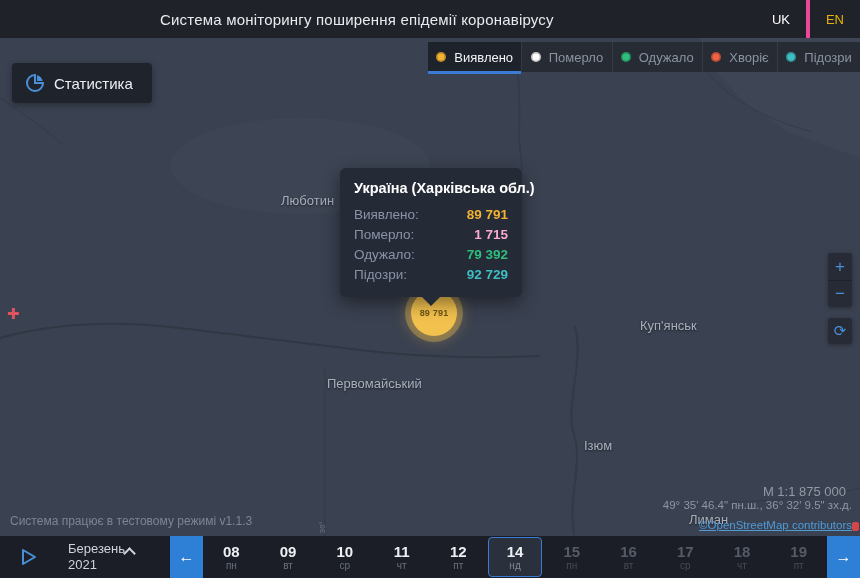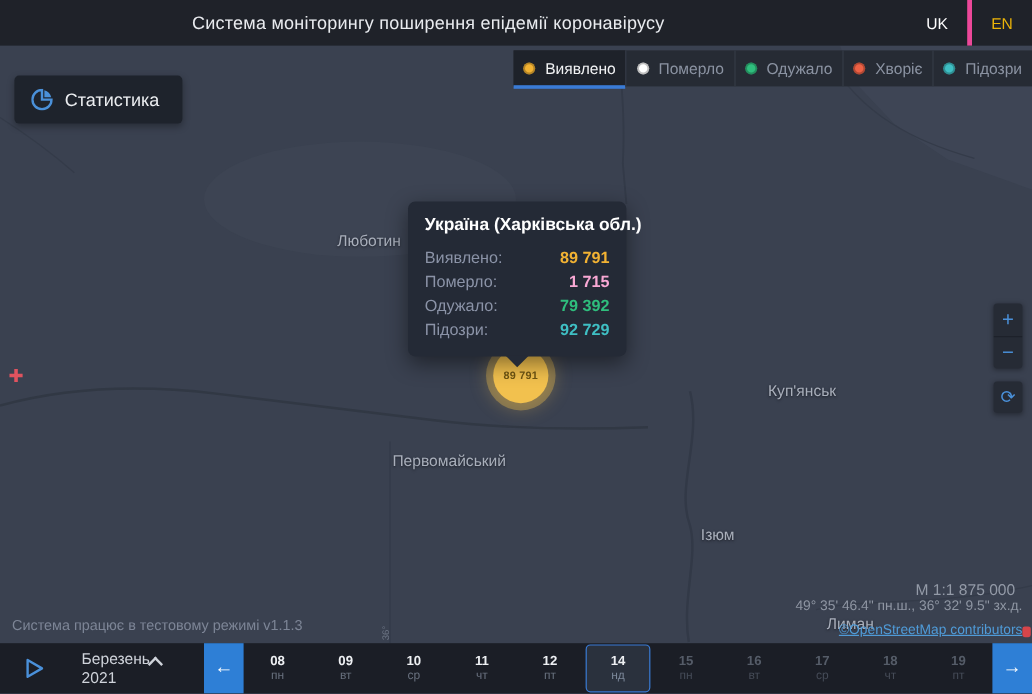--- a/index.html
+++ b/index.html
@@ -67,21 +67,21 @@
   .timeline { flex:0 0 42px; background:#1b1e26; display:flex; align-items:stretch; position:relative; z-index:30; }
   .play-btn { width:56px; display:flex; align-items:center; justify-content:center; color:#4a90d9; cursor:pointer; }
   .month-box { width:106px; display:flex; flex-direction:column; justify-content:center; padding-left:12px; font-size:13px; color:#cfd3da; line-height:16px; cursor:pointer; }
   .month-line { display:flex; align-items:center; }
   .caret { width:9px; height:9px; position:relative; top:2px; }
   .caret::before { content:""; position:absolute; left:0; top:2px; width:7px; height:7px; border-left:2px solid #cfd3da; border-top:2px solid #cfd3da; transform:rotate(45deg); }
   .nav-btn { width:33px; background:#2e7fd6; display:flex; align-items:center; justify-content:center; color:#ffffff; font-size:16px; cursor:pointer; }
   .nav-btn.left { margin-left:8px; }
   .days { flex:1 1 auto; display:flex; }
   .day { flex:1 1 0; display:flex; flex-direction:column; align-items:center; justify-content:center; cursor:pointer; line-height:1.15; margin:1px; border:1px solid transparent; border-radius:4px; }
-  .day .num { font-size:11px; font-weight:bold; color:#eef0f3; }
+  .day .num { font-size:15px; font-weight:bold; color:#eef0f3; }
   .day .dow { font-size:10px; color:#68707e; }
   .day.sel { border-color:#3a7bd5; background:#2a313d; }
   .day.sel .dow { color:#7b8799; }
   .day.dim .num { color:#555c68; }
   .day.dim .dow { color:#454b57; }
 </style>
 </head>
 <body>
 
 <div class="app">

